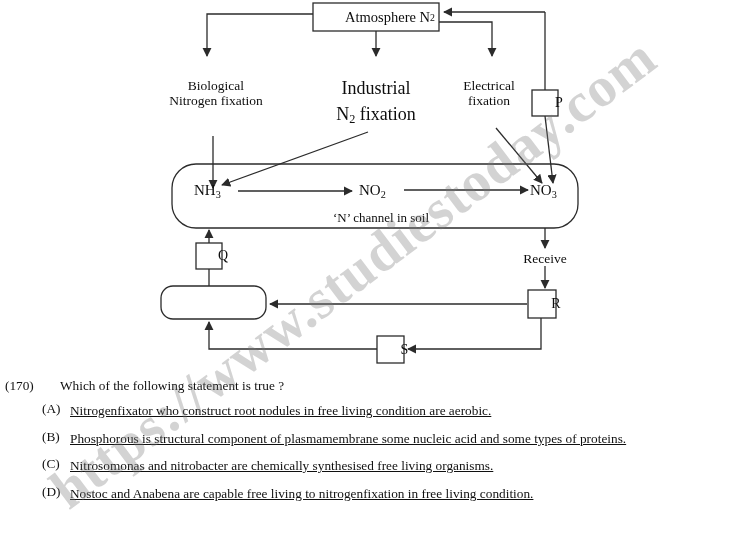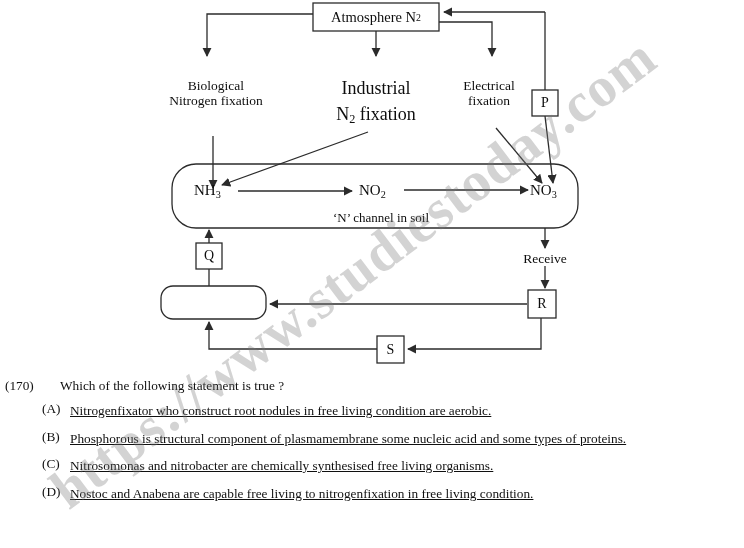--- a/index.html
+++ b/index.html
@@ -62,20 +62,21 @@
 
   .box-text {
     position: absolute;
     z-index: 3;
     display: flex;
     align-items: center;
     justify-content: center;
     font-family: "Liberation Serif", "DejaVu Serif", serif;
     color: #0d0d0d;
     white-space: nowrap;
+    padding-left: 14px;
   }
   .box-text.two-line {
     display: flex;
     flex-direction: column;
     line-height: 1.05;
   }
 
   sub { font-size: 0.68em; vertical-align: -0.28em; }
 
   

